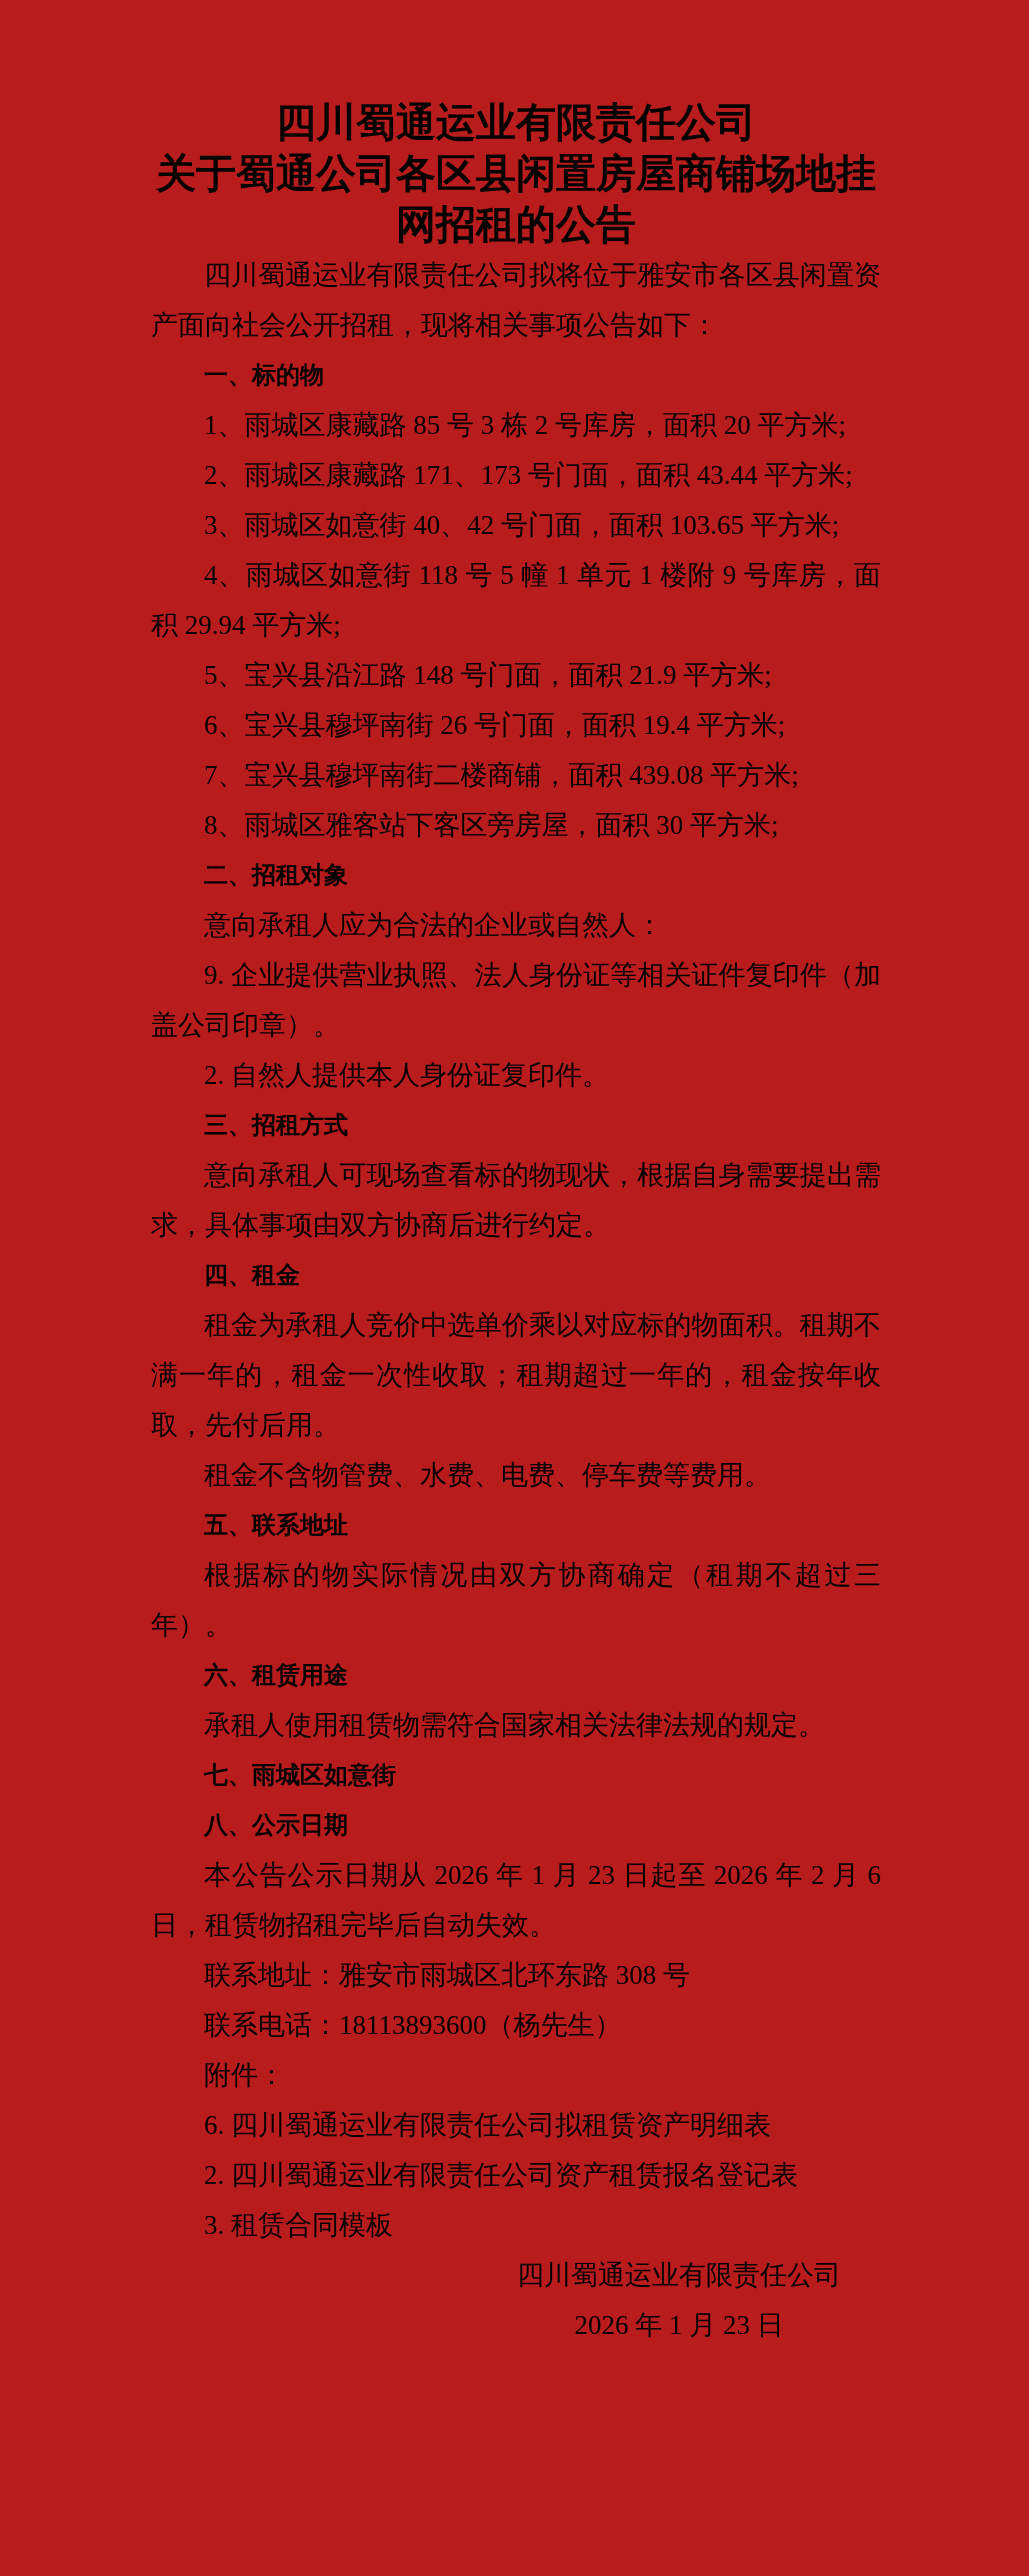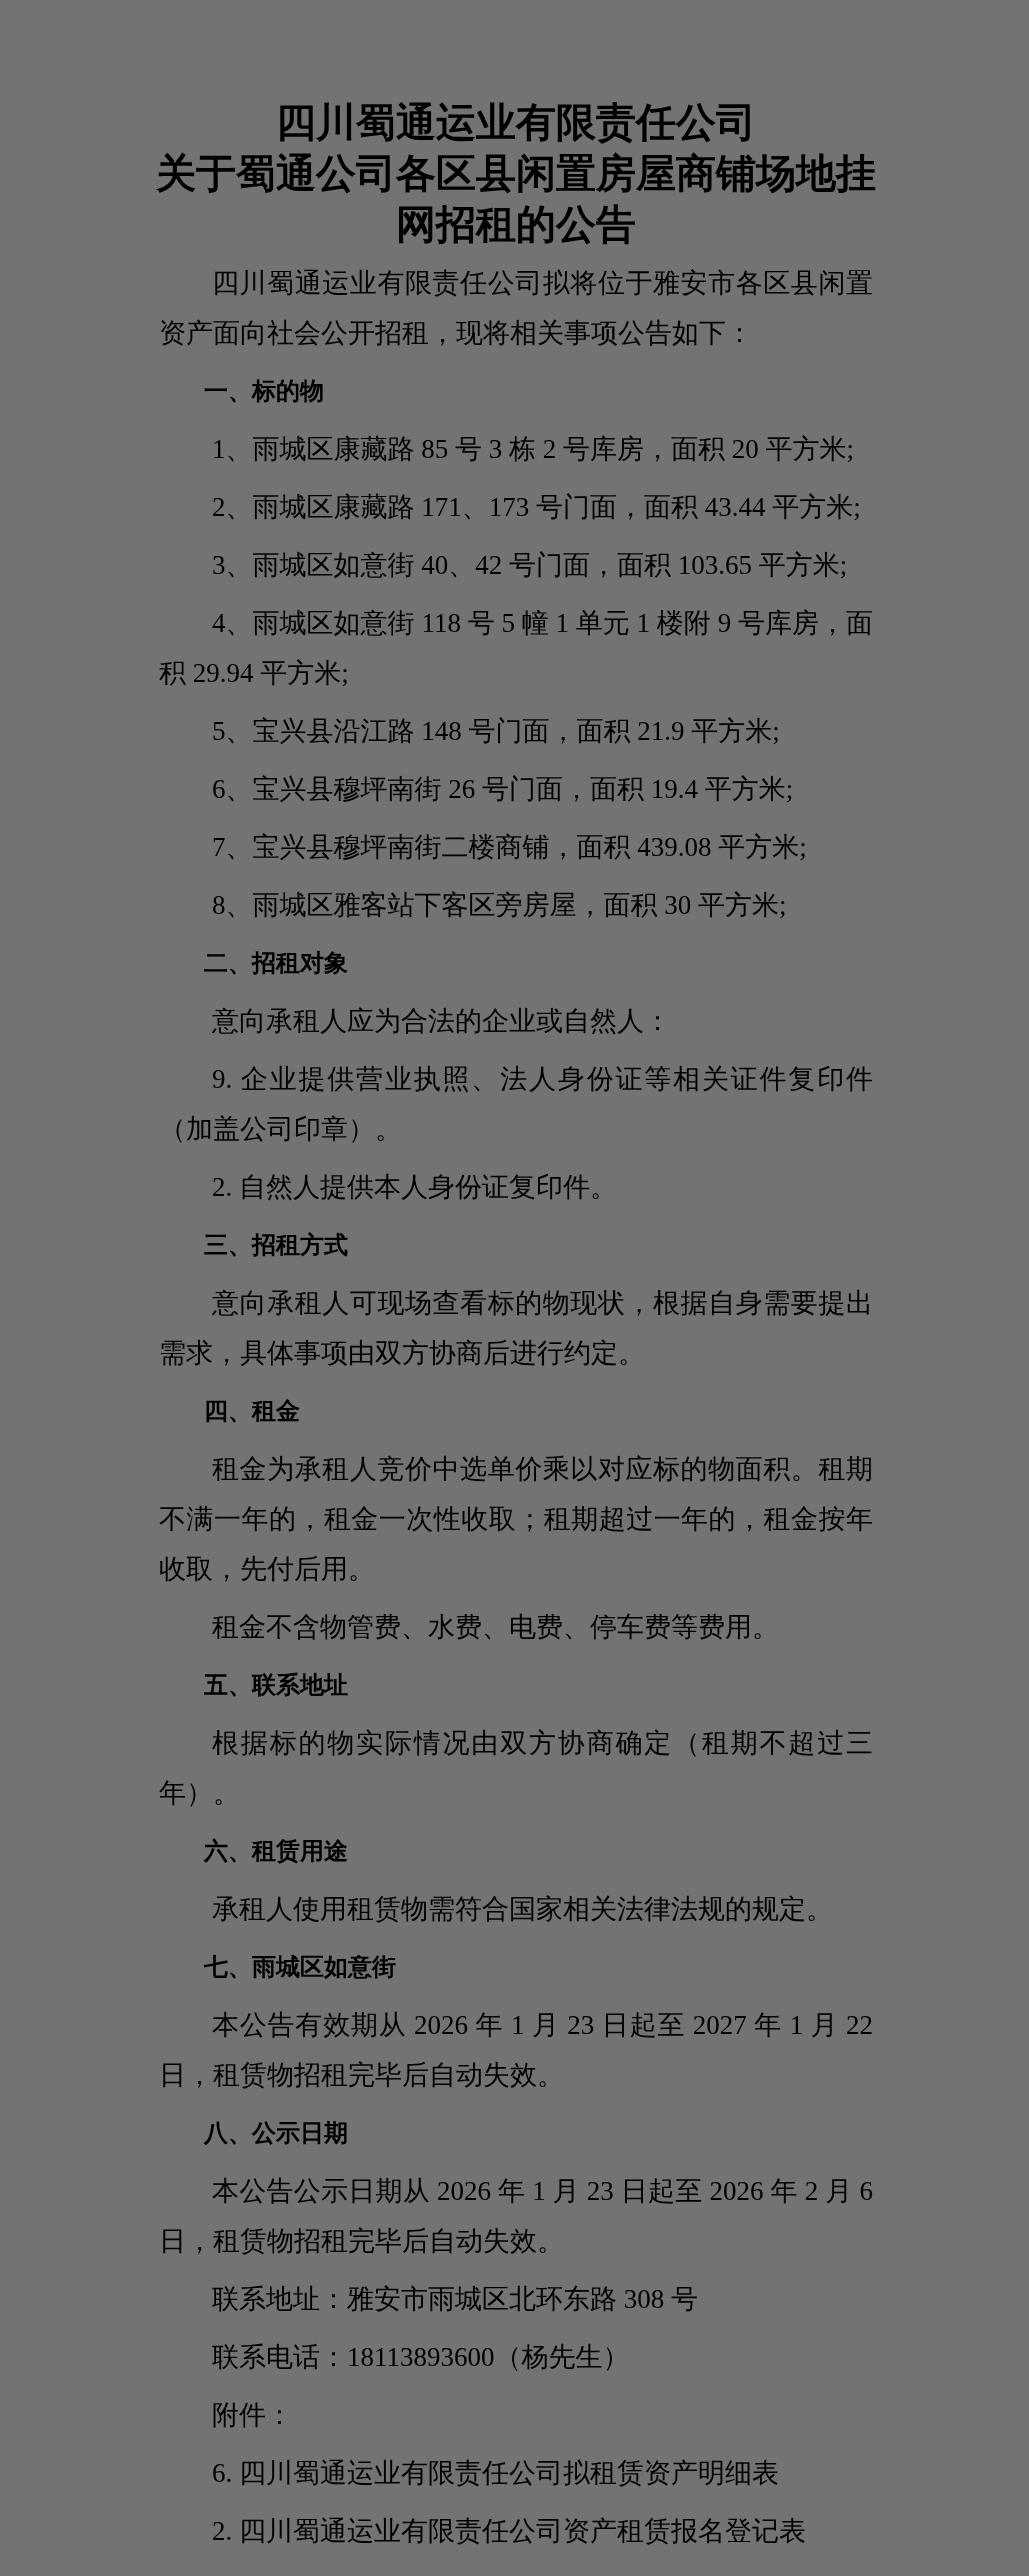--- a/index.html
+++ b/index.html
@@ -10,38 +10,38 @@
   body {
     width: 1030px;
     height: 2576px;
     overflow: hidden;
   }
   .page {
     box-sizing: border-box;
     width: 1030px;
     height: 2576px;
     padding: 97px 149px 0 151px;
-    background: #737373;
+    background: #b91c1c;
     color: #000000;
   }
   .title-line {
     font-family: "Liberation Serif", "DejaVu Serif", serif;
     font-weight: bold;
     font-size: 40px;
     line-height: 51px;
     text-align: center;
     white-space: nowrap;
   }
   .para {
     font-family: "Liberation Serif", "DejaVu Serif", serif;
     font-size: 27px;
     line-height: 50px;
     text-align: justify;
     text-indent: 53px;
-    margin: 8px;
+    margin: 0;
     color: #000000;
   }
   .heading {
     font-family: "Liberation Sans", "DejaVu Sans", sans-serif;
     font-weight: bold;
     font-size: 24px;
     line-height: 50px;
     text-indent: 53px;
     margin: 0;
     color: #000000;
@@ -107,21 +107,20 @@
     <p class="para">根据标的物实际情况由双方协商确定（租期不超过三年）。</p>
   </section>
 
   <section>
     <h2 class="heading">六、租赁用途</h2>
     <p class="para">承租人使用租赁物需符合国家相关法律法规的规定。</p>
   </section>
 
   <section>
     <h2 class="heading">七、雨城区如意街</h2>
-    <p class="para">本公告有效期从 2026 年 1 月 23 日起至 2027 年 1 月 22 日，租赁物招租完毕后自动失效。</p>
   </section>
 
   <section>
     <h2 class="heading">八、公示日期</h2>
     <p class="para">本公告公示日期从 2026 年 1 月 23 日起至 2026 年 2 月 6 日，租赁物招租完毕后自动失效。</p>
   </section>
 
   <section>
     <p class="para">联系地址：雅安市雨城区北环东路 308 号</p>
     <p class="para">联系电话：18113893600（杨先生）</p>

